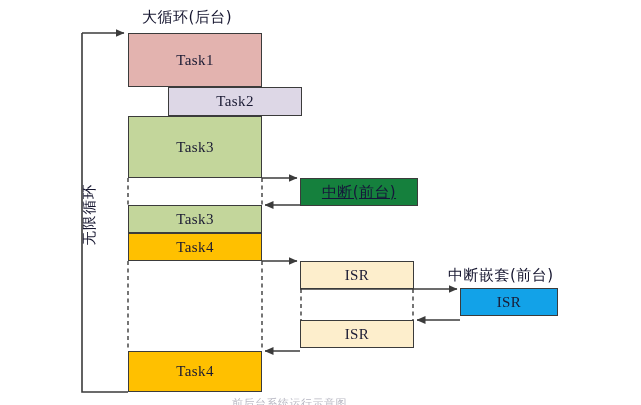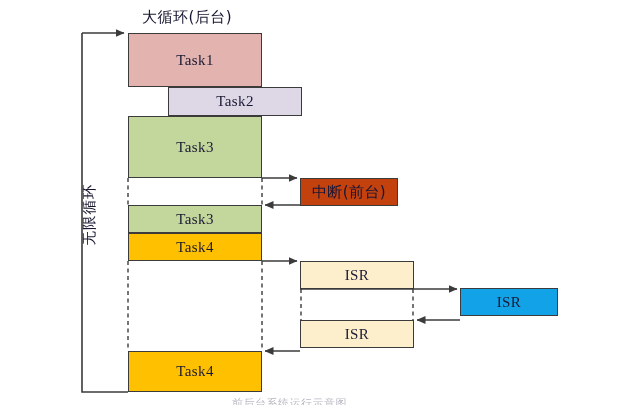--- a/index.html
+++ b/index.html
@@ -70,33 +70,34 @@
     letter-spacing: 0.5px;
   }
 </style>
 </head>
 <body>
 
 <div id="canvas">
 
   <div class="label" id="title-top" style="left:142px; top:8px;">大循环(后台)</div>
 
+  <div class="label" id="title-nested" style="left:448px; top:266px;">中断嵌套(前台)</div>
 
   <div class="vlabel" id="loop-label" style="left:47px; top:205px; width:84px; text-align:center;">无限循环</div>
 
   <div class="caption" id="caption-bottom" style="left:232px; top:396px;">前后台系统运行示意图</div>
 
   <div id="box-layer">
       <div class="box" style="left: 128px; top: 33px; width: 134px; height: 54px; background: rgb(227, 179, 175);">Task1</div>
       <div class="box" style="left: 128px; top: 87px; width: 134px; height: 29px; background: rgb(221, 215, 230); margin-left: 40px;">Task2</div>
       <div class="box" style="left: 128px; top: 116px; width: 134px; height: 62px; background: rgb(195, 214, 155);">Task3</div>
       <div class="box" style="left: 128px; top: 205px; width: 134px; height: 28px; background: rgb(195, 214, 155);">Task3</div>
       <div class="box" style="left: 128px; top: 233px; width: 134px; height: 28px; background: rgb(255, 192, 0);">Task4</div>
       <div class="box" style="left: 128px; top: 351px; width: 134px; height: 41px; background: rgb(255, 192, 0);">Task4</div>
-      <div class="box cjk" style="left: 300px; top: 178px; width: 98px; height: 28px; background: #c2410c;">中断(前台)</div>
+      <div class="box cjk" style="left: 300px; top: 178px; width: 118px; height: 28px; background: #15803d; text-decoration: underline;">中断(前台)</div>
       <div class="box" style="left: 300px; top: 261px; width: 114px; height: 28px; background: rgb(253, 238, 204);">ISR</div>
       <div class="box" style="left: 300px; top: 320px; width: 114px; height: 28px; background: rgb(253, 238, 204);">ISR</div>
       <div class="box" style="left: 460px; top: 288px; width: 98px; height: 28px; background: rgb(18, 162, 232);">ISR</div>
     </div>
 
   <svg class="overlay" id="line-layer" viewBox="0 0 641 405">
     <defs>
       <marker id="arrowhead" markerWidth="9" markerHeight="8" refX="8.5" refY="4" orient="auto" markerUnits="userSpaceOnUse">
         <path d="M0,0 L9,4 L0,8 z" fill="#3b3b3b"></path>
       </marker>

